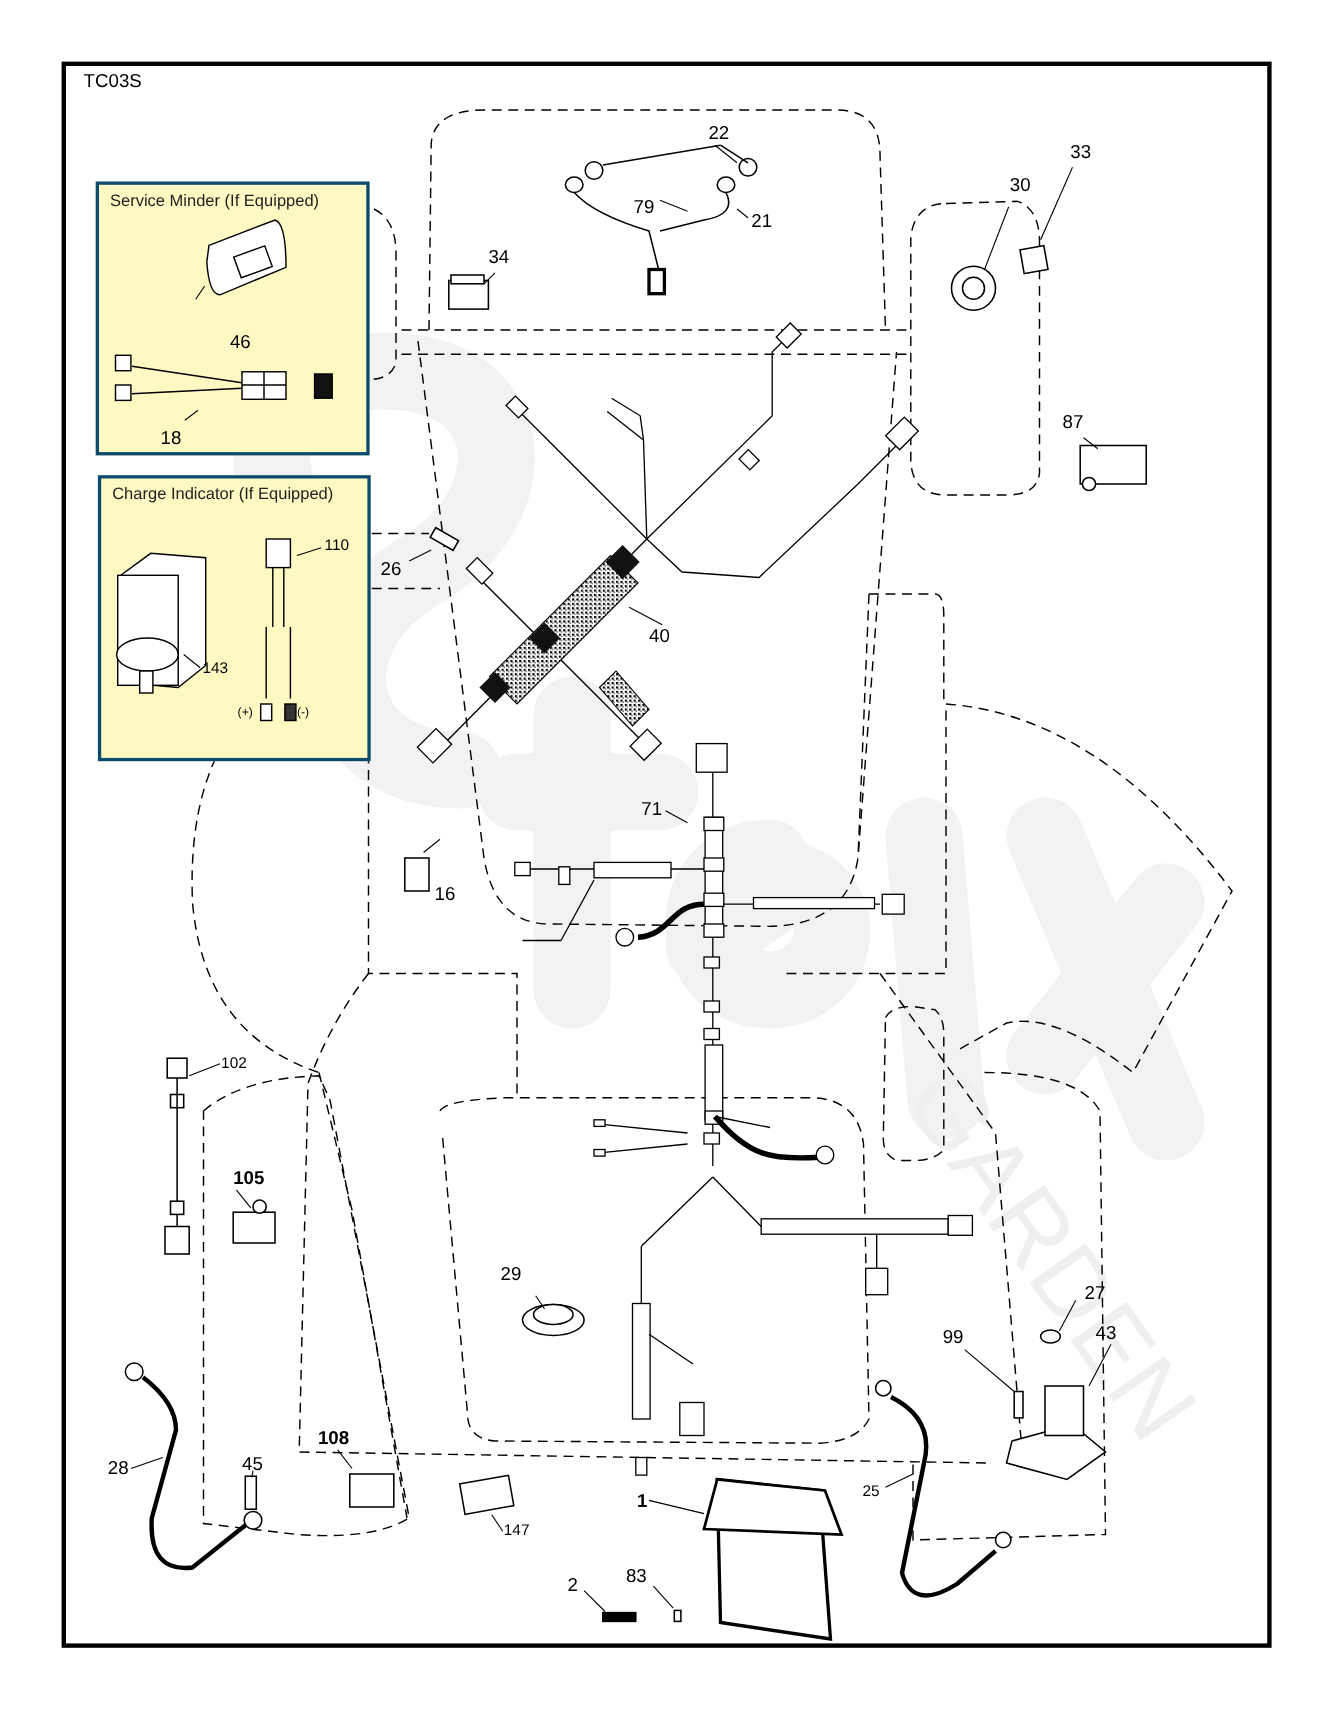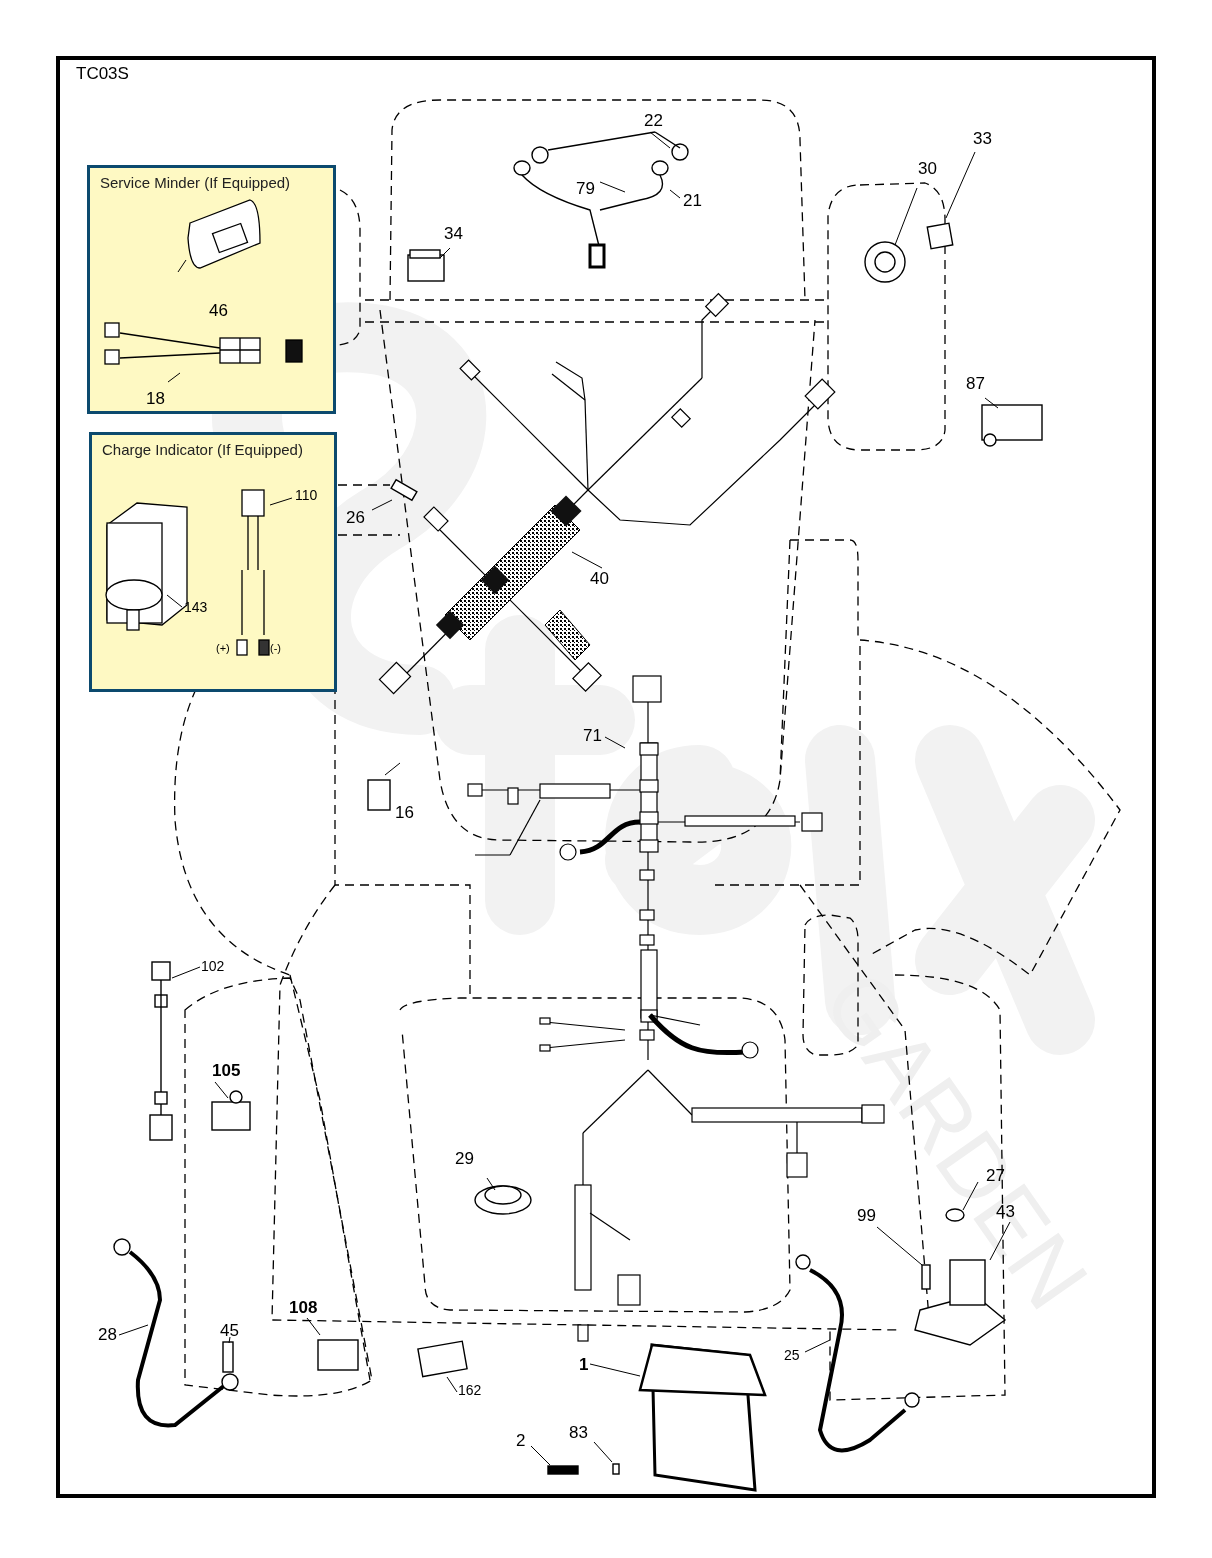--- a/index.html
+++ b/index.html
@@ -322,17 +322,17 @@
 <div class="lbl" style="left:395px;top:769px;margin-top:35px;">16</div>
 <div class="lbl small" style="left:201px;top:958px;">102</div>
 <div class="lbl bold" style="left:191px;top:1062px;margin-left:21px;">105</div>
 <div class="lbl" style="left:455px;top:1150px;">29</div>
 <div class="lbl" style="left:986px;top:1167px;">27</div>
 <div class="lbl" style="left:996px;top:1203px;">43</div>
 <div class="lbl" style="left:857px;top:1207px;">99</div>
 <div class="lbl" style="left:98px;top:1326px;">28</div>
 <div class="lbl" style="left:220px;top:1322px;">45</div>
 <div class="lbl bold" style="left:289px;top:1299px;">108</div>
-<div class="lbl small" style="left:458px;top:1382px;">162</div>
+<div class="lbl small" style="left:458px;top:1382px;">147</div>
 <div class="lbl bold" style="left:579px;top:1356px;">1</div>
 <div class="lbl small" style="left:784px;top:1347px;">25</div>
 <div class="lbl" style="left:516px;top:1432px;">2</div>
 <div class="lbl" style="left:569px;top:1424px;">83</div>
 
 </body></html>

